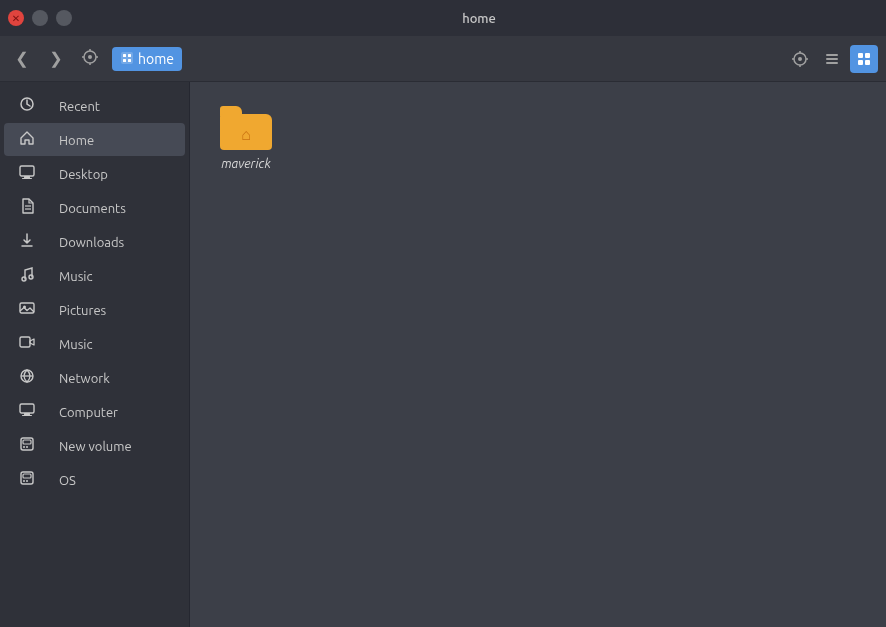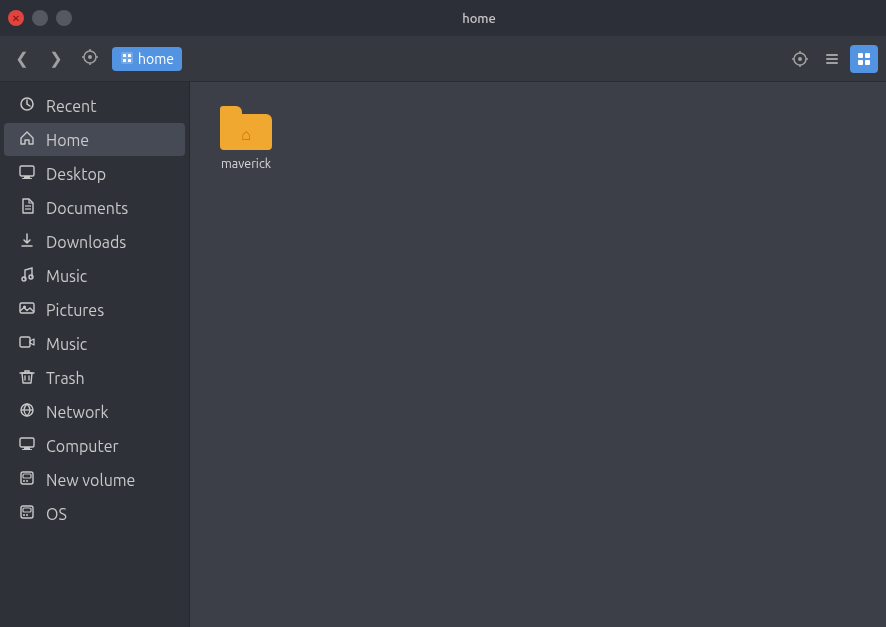--- a/index.html
+++ b/index.html
@@ -152,21 +152,22 @@
       color: #c8c8c8;
     }
     .sidebar-item.active { background: #464a55; }
     .sidebar-icon {
       font-size: 15px;
       width: 18px;
       text-align: center;
       flex-shrink: 0;
     }
     .sidebar-label {
-      font-size: 16px;
+      font-size: 13px;
+      margin-left: 13px;
     }
 
     
     .content {
       flex: 1;
       background: #3c3f48;
       padding: 16px;
       overflow: auto;
       display: flex;
       flex-wrap: wrap;
@@ -214,20 +215,21 @@
       left: 50%;
       transform: translateX(-50%);
       font-size: 16px;
       color: #c87010;
     }
     .file-label {
       font-size: 12.5px;
       color: #d8d8d8;
       text-align: center;
       word-break: break-word;
+      font-style: italic;
     }
   </style>
 </head>
 <body>
 
 <div class="titlebar">
   <button class="titlebar-close">
     <span>✕</span>
   </button>
   <button class="titlebar-minimize"></button>
@@ -357,30 +359,20 @@
       </div>
       <div class="sidebar-item">
         <span class="sidebar-icon"><svg width="16" height="16" viewBox="0 0 16 16" fill="none">
             <rect x="1" y="3" width="10" height="10" rx="1.5" stroke="#c8c8c8" stroke-width="1.4"></rect>
             <path d="M11 7L15 5V11L11 9V7Z" stroke="#c8c8c8" stroke-width="1.3" stroke-linejoin="round"></path>
           </svg></span>
         <span class="sidebar-label">Music</span>
       </div>
       <div class="sidebar-item">
         <span class="sidebar-icon"><svg width="16" height="16" viewBox="0 0 16 16" fill="none">
-            <path d="M3 5H13L12 15H4L3 5Z" stroke="#c8c8c8" stroke-width="1.4" stroke-linejoin="round"></path>
-            <line x1="1" y1="5" x2="15" y2="5" stroke="#c8c8c8" stroke-width="1.4" stroke-linecap="round"></line>
-            <path d="M6 5V3H10V5" stroke="#c8c8c8" stroke-width="1.4"></path>
-            <line x1="6" y1="8" x2="6" y2="12" stroke="#c8c8c8" stroke-width="1.3" stroke-linecap="round"></line>
-            <line x1="10" y1="8" x2="10" y2="12" stroke="#c8c8c8" stroke-width="1.3" stroke-linecap="round"></line>
-          </svg></span>
-        <span class="sidebar-label">Trash</span>
-      </div>
-      <div class="sidebar-item">
-        <span class="sidebar-icon"><svg width="16" height="16" viewBox="0 0 16 16" fill="none">
             <circle cx="8" cy="8" r="6" stroke="#c8c8c8" stroke-width="1.4"></circle>
             <path d="M8 2C8 2 5 5 5 8C5 11 8 14 8 14C8 14 11 11 11 8C11 5 8 2 8 2Z" stroke="#c8c8c8" stroke-width="1.3"></path>
             <line x1="2" y1="8" x2="14" y2="8" stroke="#c8c8c8" stroke-width="1.3"></line>
           </svg></span>
         <span class="sidebar-label">Network</span>
       </div>
       <div class="sidebar-item">
         <span class="sidebar-icon"><svg width="16" height="16" viewBox="0 0 16 16" fill="none">
             <rect x="1" y="2" width="14" height="9" rx="1.5" stroke="#c8c8c8" stroke-width="1.4"></rect>
             <rect x="5" y="11" width="6" height="2" rx="0.5" fill="#c8c8c8"></rect>

